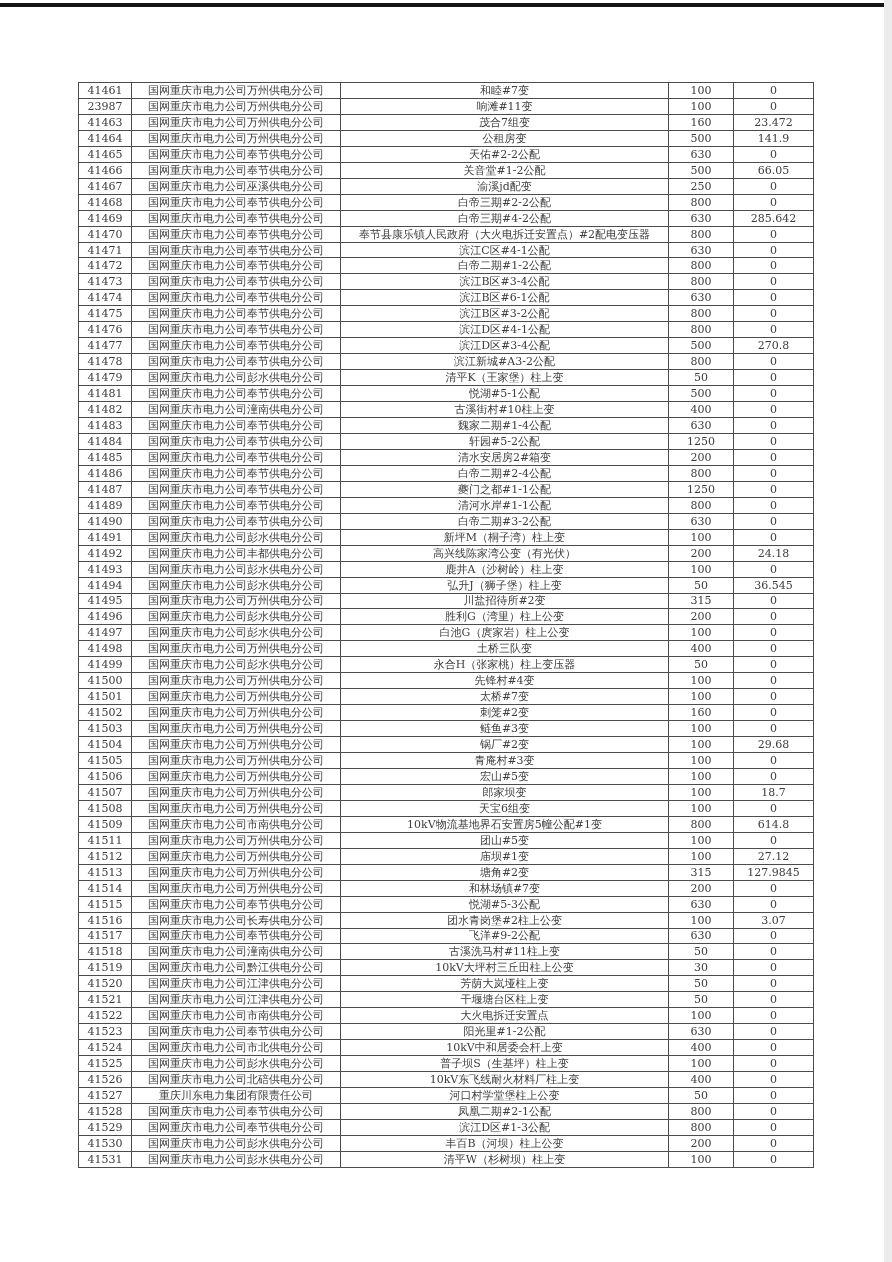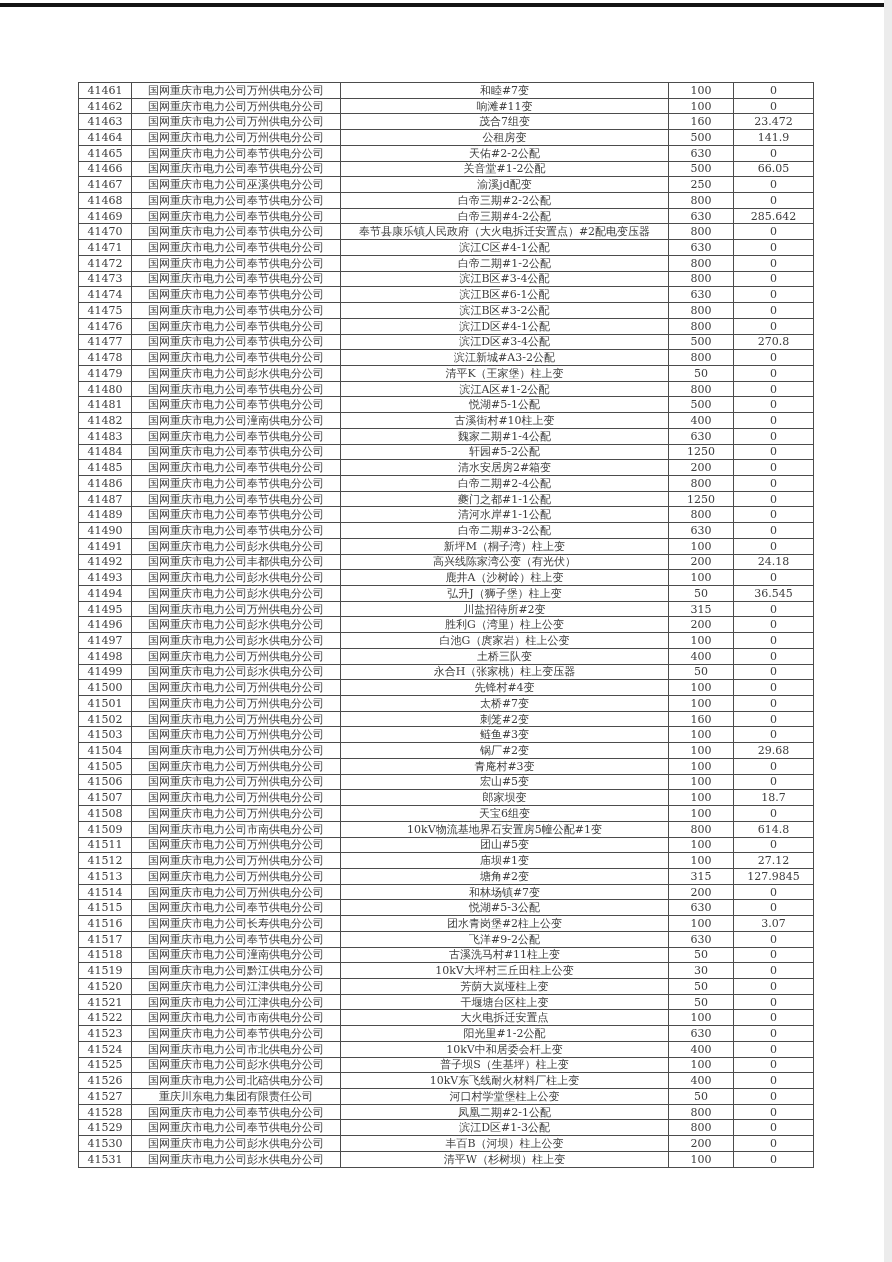--- a/index.html
+++ b/index.html
@@ -74,21 +74,21 @@
     </colgroup>
     <tbody>
         <tr>
           <td>41461</td>
           <td>国网重庆市电力公司万州供电分公司</td>
           <td>和睦#7变</td>
           <td>100</td>
           <td>0</td>
         </tr>
         <tr>
-          <td>41462</td>
+          <td>23987</td>
           <td>国网重庆市电力公司万州供电分公司</td>
           <td>响滩#11变</td>
           <td>100</td>
           <td>0</td>
         </tr>
         <tr>
           <td>41463</td>
           <td>国网重庆市电力公司万州供电分公司</td>
           <td>茂合7组变</td>
           <td>160</td>
@@ -197,27 +197,20 @@
           <td>国网重庆市电力公司奉节供电分公司</td>
           <td>滨江新城#A3-2公配</td>
           <td>800</td>
           <td>0</td>
         </tr>
         <tr>
           <td>41479</td>
           <td>国网重庆市电力公司彭水供电分公司</td>
           <td>清平K（王家堡）柱上变</td>
           <td>50</td>
-          <td>0</td>
-        </tr>
-        <tr>
-          <td>41480</td>
-          <td>国网重庆市电力公司奉节供电分公司</td>
-          <td>滨江A区#1-2公配</td>
-          <td>800</td>
           <td>0</td>
         </tr>
         <tr>
           <td>41481</td>
           <td>国网重庆市电力公司奉节供电分公司</td>
           <td>悦湖#5-1公配</td>
           <td>500</td>
           <td>0</td>
         </tr>
         <tr>

